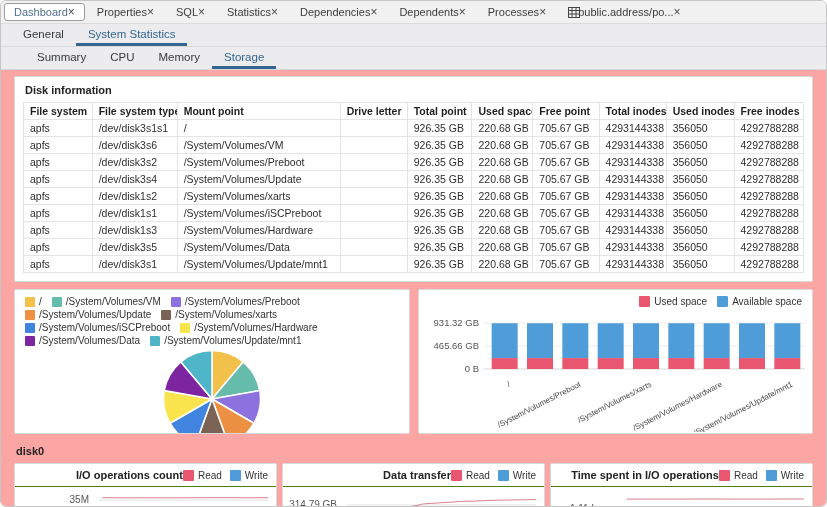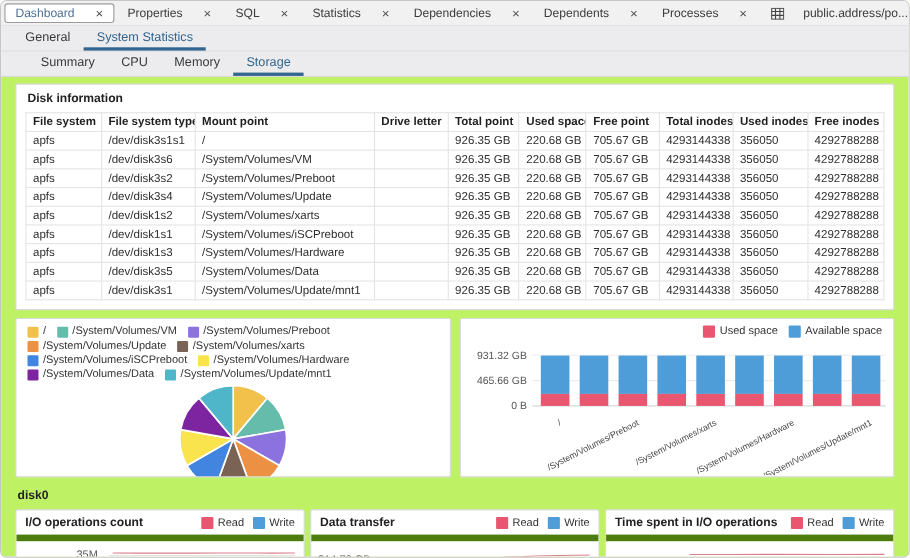--- a/index.html
+++ b/index.html
@@ -2,32 +2,32 @@
 <html><head>
 <meta charset="utf-8">
 <style>
   * { box-sizing: border-box; margin: 0; padding: 0; }
   html,body { width:827px; height:507px; overflow:hidden; background:#fff; }
   body { font-family:"Liberation Sans", sans-serif; }
   .window { position:absolute; inset:0; border:1px solid #c6c6c6; border-radius:6px; overflow:hidden; background:#fff; }
 
   
   .tabbar { height:23px; background:#f1f1f2; border-bottom:1px solid #dcdcdc; display:flex; align-items:center; padding:0 2px; }
-  .tab { display:flex; align-items:center; gap:19px; padding:2px 9px; margin:0 1px; font-size:11px; color:#3c3c3c; border:1px solid transparent; border-radius:3px; cursor:pointer; white-space:nowrap; }
+  .tab { display:flex; align-items:center; gap:0; padding:2px 9px; margin:0 1px; font-size:11px; color:#3c3c3c; border:1px solid transparent; border-radius:3px; cursor:pointer; white-space:nowrap; }
   .tab.active { background:#fff; border-color:#9c9c9c; color:#4f7192; }
   .tab .close { color:#4a4a4a; font-size:12px; line-height:10px; }
   .tab .tbl-icon { display:inline-flex; margin-right:-2px; }
 
   
   .navbar { height:23px; background:#ececee; border-bottom:1px solid #d9d9d9; display:flex; align-items:stretch; padding-left:10px; }
   .navbar.inner { padding-left:24px; }
   .navtab { display:flex; align-items:center; padding:0 12px; font-size:11.5px; color:#37393b; border-bottom:3px solid transparent; cursor:pointer; white-space:nowrap; }
   .navtab.active { color:#326690; border-bottom-color:#326690; }
 
-  .content { background:#bef264; height:calc(100% - 69px); padding:6px 13px; }
+  .content { background:#fca5a5; height:calc(100% - 69px); padding:6px 13px; }
 
   .panel { background:#fff; border:1px solid #dadada; border-radius:2px; }
 
   
   .disk-panel { margin-bottom:7px; padding:2px 8px 8px; }
   .disk-title { font-size:11px; font-weight:700; color:#222; padding:5px 2px 6px; }
   table.disk { width:100%; border-collapse:collapse; table-layout:fixed; }
   table.disk th, table.disk td { border:1px solid #e4e4e6; padding:1px 6px; font-size:10.5px; height:17px; color:#2e2e2e; text-align:left; white-space:nowrap; overflow:hidden; font-weight:400; }
   table.disk th { font-weight:700; color:#1f1f1f;margin-left:12px; }
   col.c0{width:8.8%} col.c1{width:10.9%} col.c2{width:20.9%} col.c3{width:8.6%} col.c4{width:8.3%}
@@ -41,21 +41,21 @@
   .legend-sq { width:10px; height:10px; border-radius:1px; display:inline-block; }
   .pie-wrap { display:flex; justify-content:center; margin-top:2px; }
   .bar-legend { position:absolute; top:6px; right:10px; display:flex; gap:10px; font-size:10px; color:#333; align-items:center; }
   .bar-legend .legend-sq { width:11px; height:11px; }
   .bar-svg { position:absolute; left:6px; top:22px; }
 
   
   .disk0-title { font-size:11px; font-weight:700; color:#222; padding:4px 2px 6px; }
   .mini-row { display:flex; gap:5px; }
   .mini-panel { flex:1; }
-  .mini-head { display:flex; justify-content:space-between; align-items:center; padding:5px 8px; border-bottom:6px solid #4d7c0f; }
+  .mini-head { display:flex; justify-content:flex-end; align-items:center; padding:5px 8px; border-bottom:1px solid #4d7c0f; }
   .mini-title { font-size:11px; font-weight:700; color:#222; white-space:nowrap; }
   .mini-legend { display:flex; gap:8px; font-size:10px; color:#333; align-items:center; }
   .mini-legend .legend-sq { width:11px; height:11px; }
   .mini-body { position:relative; height:60px; }
   .ytick-label { position:absolute; font-size:10px; color:#555; text-align:right; }
 </style>
 </head>
 <body>
 
 <div class="window">

